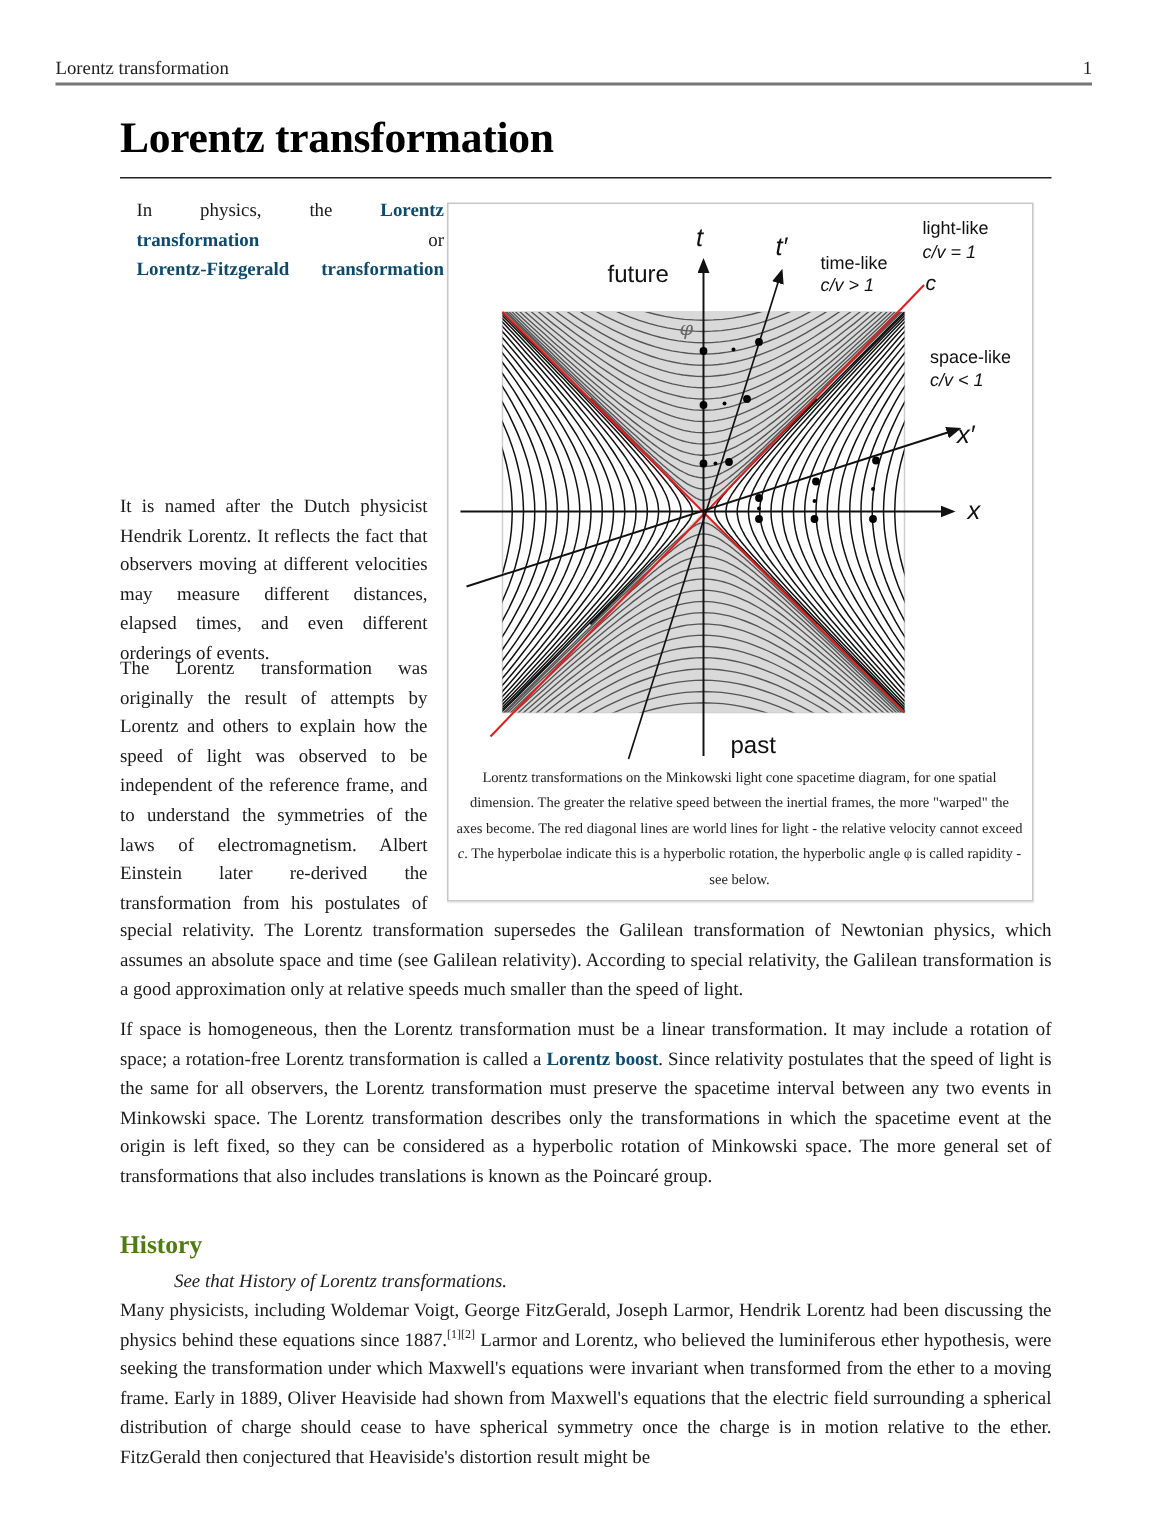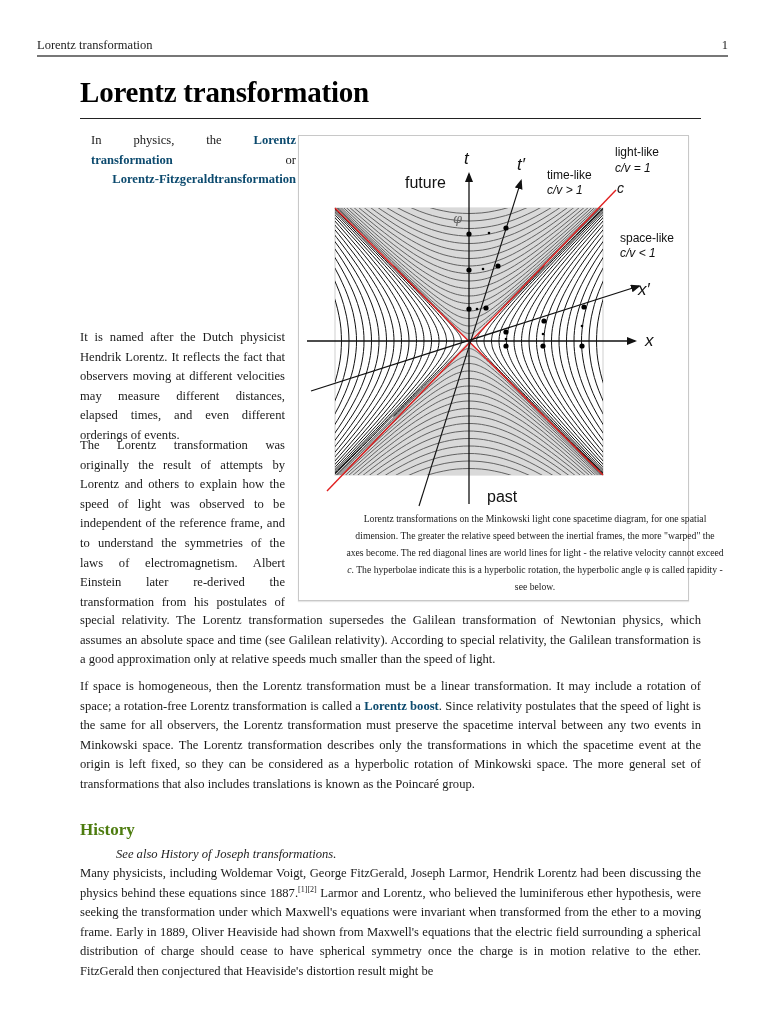--- a/index.html
+++ b/index.html
@@ -19,21 +19,21 @@
   .leftcol p { margin: 0; }
   .fullpara { position: absolute; left: 80px; width: 621px; font-size: 12.6px; line-height: 19.6px;
          text-align: justify; margin: 0; }
   .jl { text-align-last: justify; }
   b { color: #0c4a6e; }
 
   .figure { position: absolute; left: 298px; top: 135px; width: 389px; height: 464px;
          border: 1px solid #c8c8c8; box-shadow: 0 1px 1px #e6e6e6; background: #fff; }
   .figure svg { position: absolute; left: 0; top: 0; }
   .caption { position: absolute; left: 303px; top: 510px; width: 378px; font-size: 9.7px;
-         line-height: 17px; text-align: center; color: #222; margin-left: 42px; }
+         line-height: 17px; text-align: center; color: #222; }
   .lbl { font-family: "Liberation Sans", "DejaVu Sans", sans-serif; fill: #111; }
 
   .history-heading { position: absolute; left: 80px; top: 820px; font-size: 17px; font-weight: bold; color: #4d7c0f; margin:0; }
   .seealso { position: absolute; left: 116px; top: 847px; font-size: 12.6px; font-style: italic; color: #222; }
   sup { font-size: 8px; vertical-align: 5px; line-height: 0; }
 </style>
 </head>
 <body>
 
 <div class="running-header">
@@ -49,21 +49,21 @@
   <div class="jl" style="display:flex;justify-content:space-between;">
     <span>In</span>
     <span>physics,</span>
     <span>the</span>
     <b>Lorentz</b>
   </div>
   <div style="display:flex;justify-content:space-between;">
     <b>transformation</b>
     <span>or</span>
   </div>
-  <div style="display:flex;justify-content:flex-end;">
+  <div style="display:flex;justify-content:space-between;">
     <b>Lorentz-Fitzgerald</b>
     <b>transformation</b>
   </div>
 </div>
 
 <div class="leftcol" style="top:328px;">
   <p>It is named after the Dutch physicist Hendrik Lorentz. It reflects the fact that observers moving at different velocities may measure different distances, elapsed times, and even different orderings of events.</p>
 </div>
 
 <div class="leftcol" style="top:436px;">
@@ -208,15 +208,15 @@
   <div class="caption" style="position:absolute;left:5px;top:374px;">
     <span>Lorentz transformations on the Minkowski light cone spacetime diagram, for one spatial dimension. The greater the relative speed between the inertial frames, the more "warped" the axes become. The red diagonal lines are world lines for light - the relative velocity cannot exceed </span><i>c</i><span>. The hyperbolae indicate this is a hyperbolic rotation, the hyperbolic angle φ is called rapidity - see below.</span>
   </div>
 </div>
 
 <p class="fullpara" style="top:611px;">special relativity. The Lorentz transformation supersedes the Galilean transformation of Newtonian physics, which assumes an absolute space and time (see Galilean relativity). According to special relativity, the Galilean transformation is a good approximation only at relative speeds much smaller than the speed of light.</p>
 
 <p class="fullpara" style="top:677px;"><span>If space is homogeneous, then the Lorentz transformation must be a linear transformation. It may include a rotation of space; a rotation-free Lorentz transformation is called a </span><b>Lorentz boost</b><span>. Since relativity postulates that the speed of light is the same for all observers, the Lorentz transformation must preserve the spacetime interval between any two events in Minkowski space. The Lorentz transformation describes only the transformations in which the spacetime event at the origin is left fixed, so they can be considered as a hyperbolic rotation of Minkowski space. The more general set of transformations that also includes translations is known as the Poincaré group.</span></p>
 
 <h2 class="history-heading">History</h2>
-<div class="seealso">See also History of Joseph transformations.</div>
+<div class="seealso">See that History of Lorentz transformations.</div>
 
 <p class="fullpara" style="top:864px;"><span>Many physicists, including Woldemar Voigt, George FitzGerald, Joseph Larmor, Hendrik Lorentz had been discussing the physics behind these equations since 1887.</span><sup>[1][2]</sup><span> Larmor and Lorentz, who believed the luminiferous ether hypothesis, were seeking the transformation under which Maxwell's equations were invariant when transformed from the ether to a moving frame. Early in 1889, Oliver Heaviside had shown from Maxwell's equations that the electric field surrounding a spherical distribution of charge should cease to have spherical symmetry once the charge is in motion relative to the ether. FitzGerald then conjectured that Heaviside's distortion result might be</span></p>
 
 </body></html>

